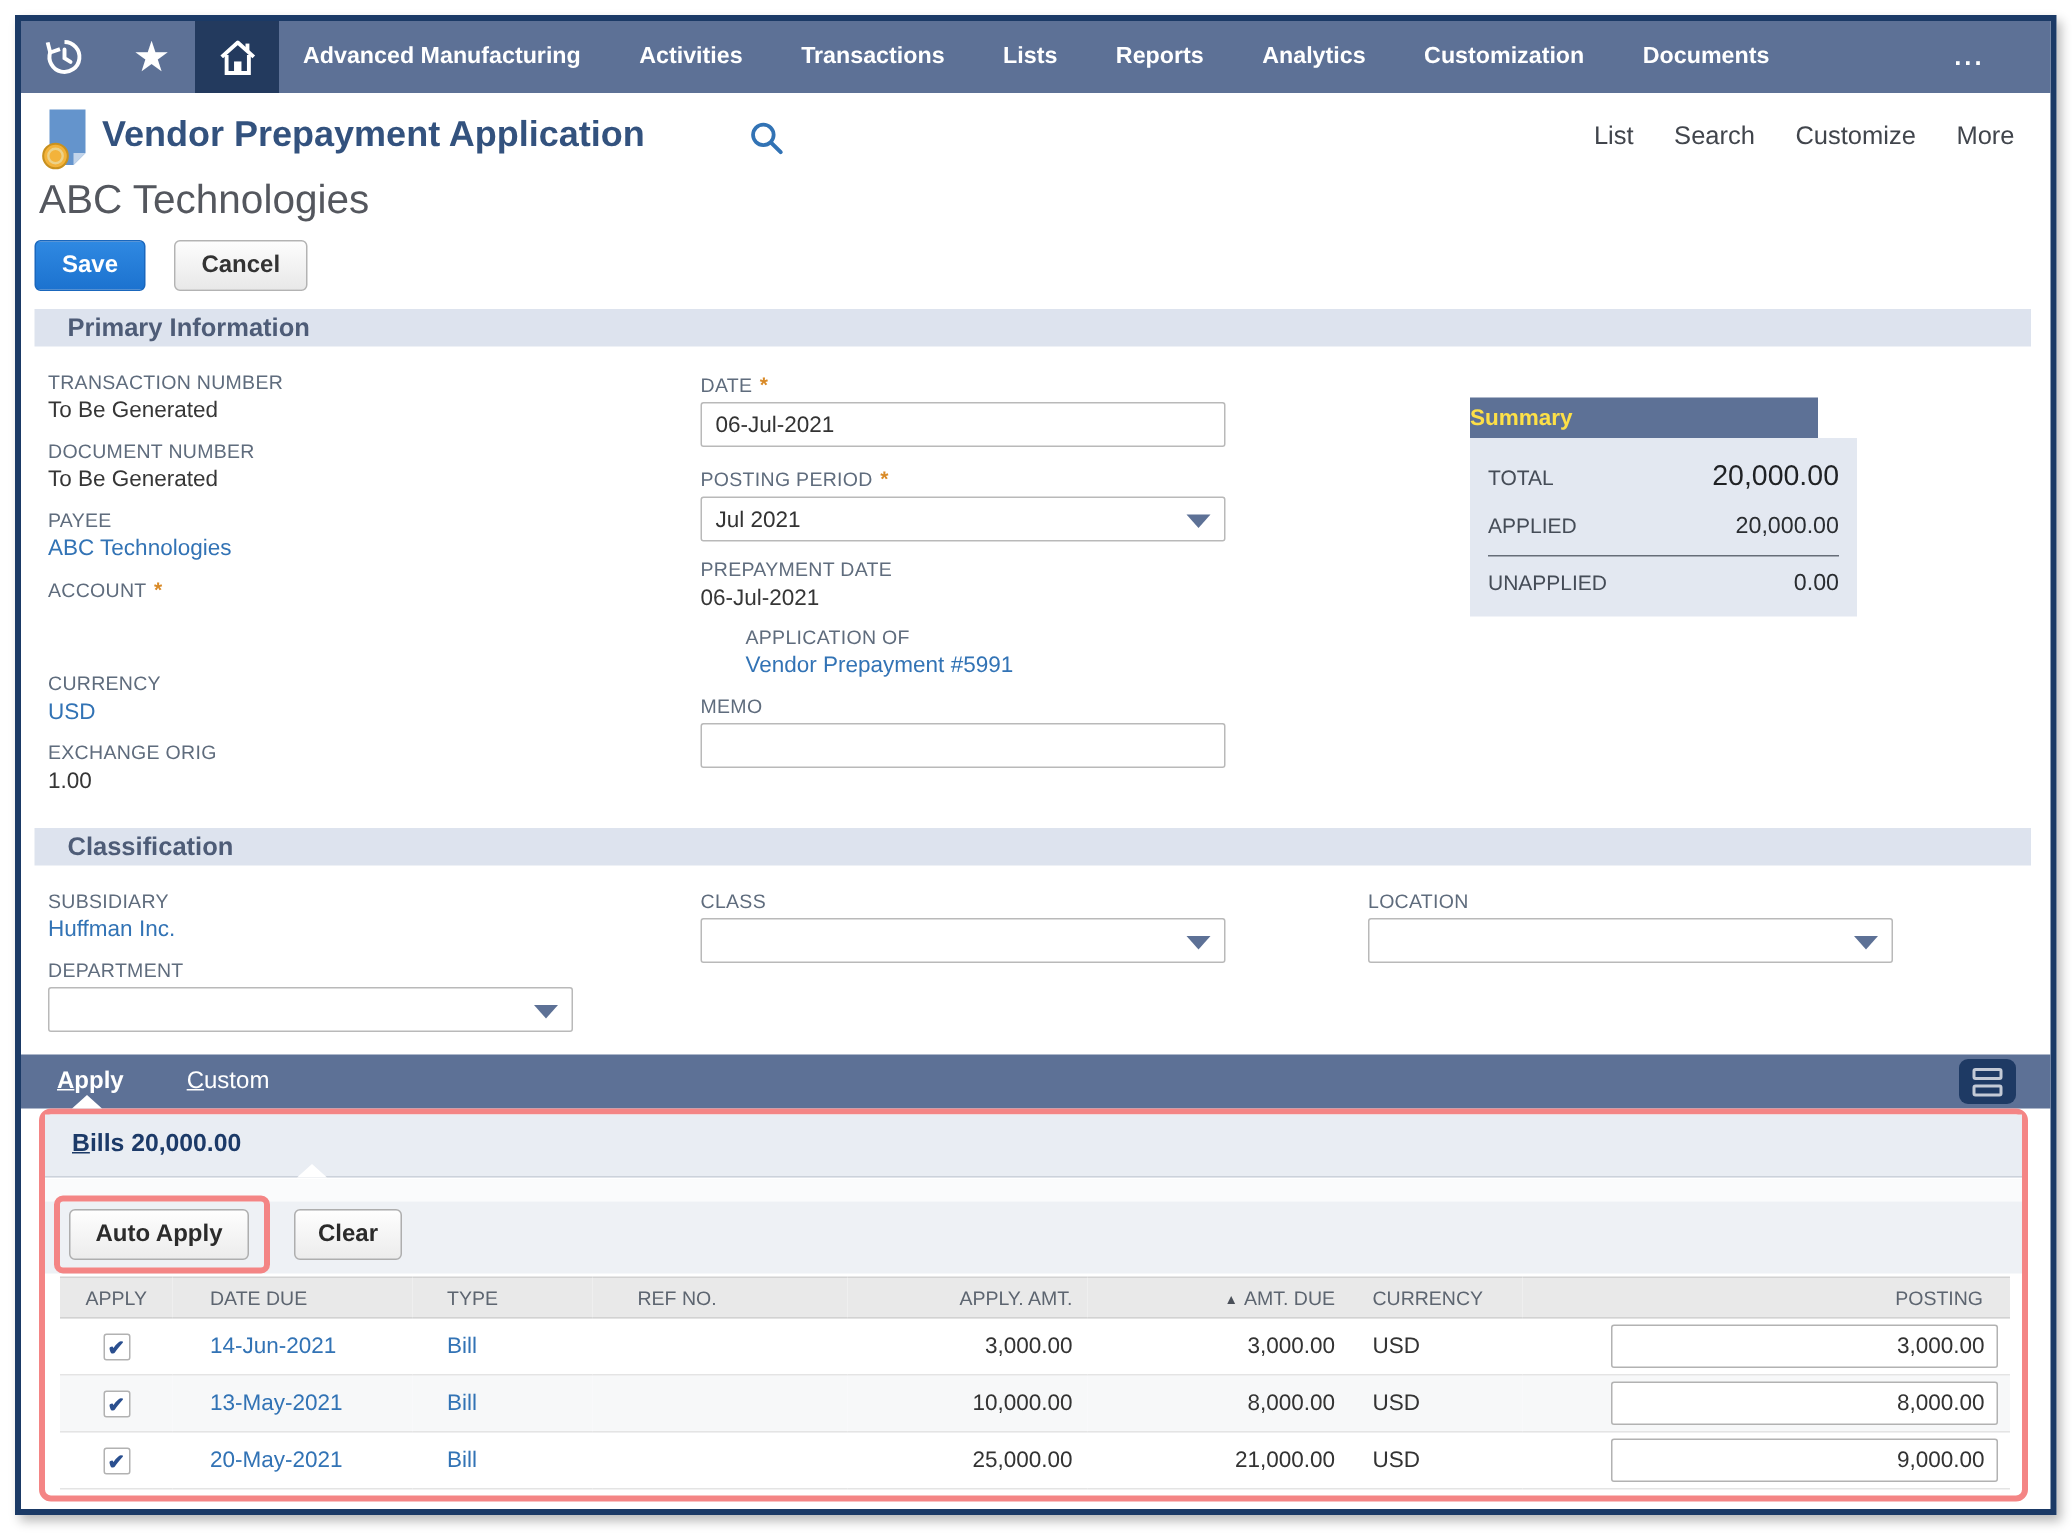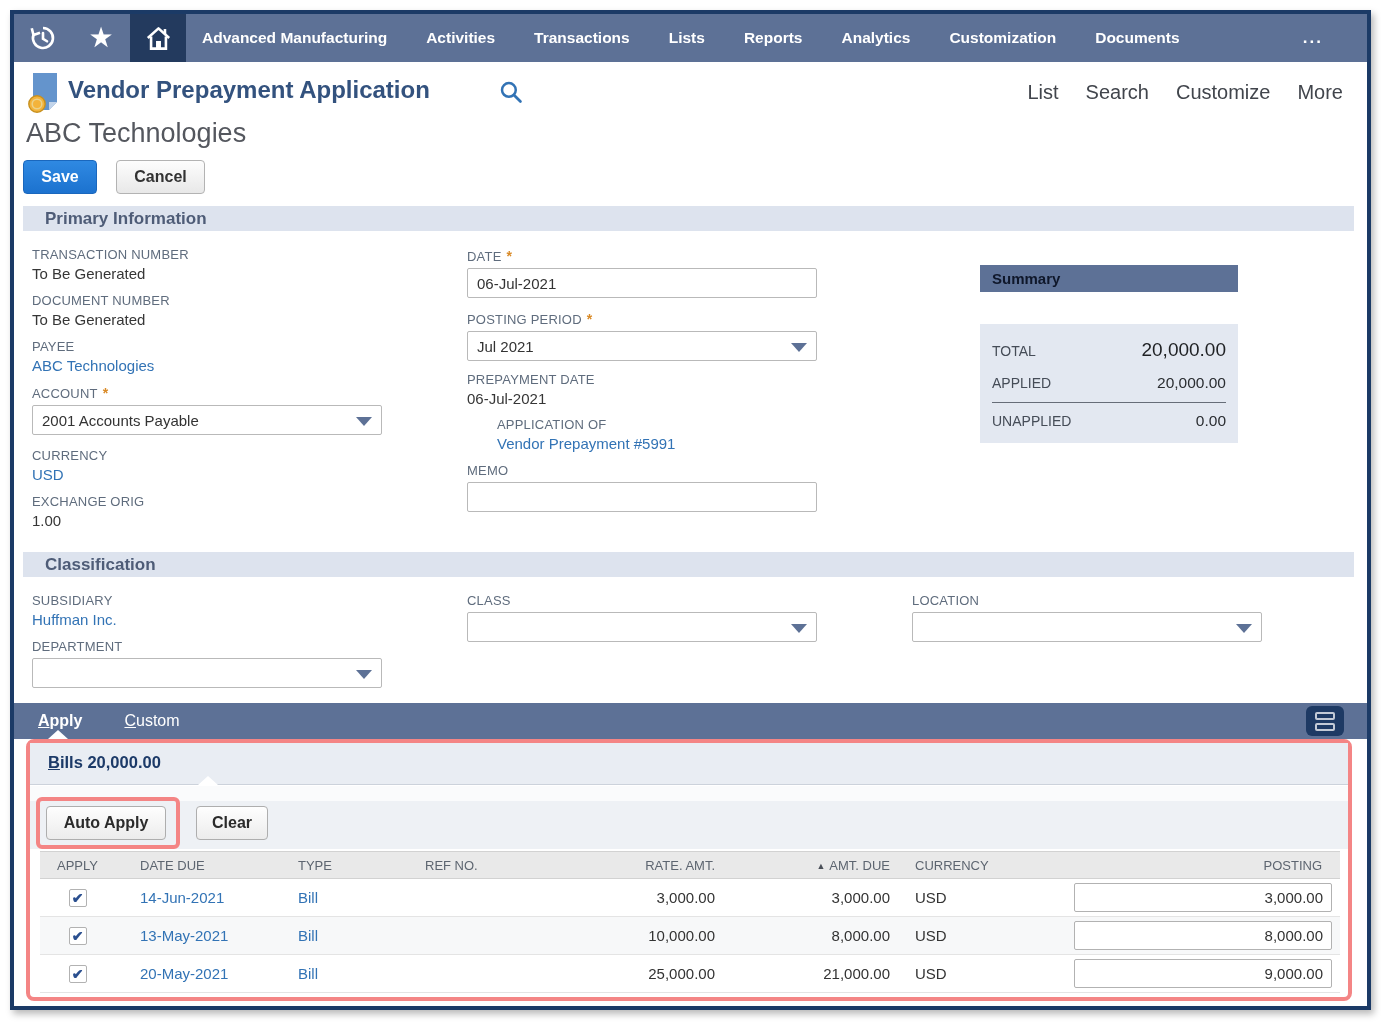--- a/index.html
+++ b/index.html
@@ -17,21 +17,21 @@
   .nav-home { width:56px; height:48px; background:#233a5e; display:flex; align-items:center; justify-content:center; }
   .nav-items { display:flex; gap:39px; margin-left:16px; }
   .nav-item { color:#fff; font-size:15.5px; font-weight:bold; white-space:nowrap; cursor:pointer; }
   .nav-more { margin-left:auto; padding-right:44px; color:#fff; font-size:17px; font-weight:bold; letter-spacing:2px; cursor:pointer; }
 
   
   .doc-icon { position:absolute; left:27px; top:72px; }
   .page-title { position:absolute; left:68px; top:76px; font-size:24px; font-weight:bold; color:#33527e; }
   .title-search { position:absolute; left:499px; top:80px; cursor:pointer; }
   .header-actions { position:absolute; top:81px; right:38px; display:flex; gap:27px; }
-  .header-actions span { font-size:20px; color:#41454c; cursor:pointer; }
+  .header-actions span { font-size:17px; color:#41454c; cursor:pointer; }
   .record-name { position:absolute; left:26px; top:118px; font-size:27px; color:#54575e; }
 
   
   .btn { display:inline-flex; align-items:center; justify-content:center; font-weight:bold; font-size:16px;
          border-radius:4px; cursor:pointer; }
   .btn-save { position:absolute; left:23px; top:160px; width:74px; height:34px;
               background:linear-gradient(#2f89e2,#1c72cf); border:1px solid #1a67bd; color:#fff; }
   .btn-cancel { position:absolute; left:116px; top:160px; width:89px; height:34px;
                 background:linear-gradient(#fdfdfd,#e8e8e8); border:1px solid #b3b3b3; color:#333; }
   .btn-sub { background:linear-gradient(#fefefe,#ececec); border:1px solid #aeaeae; color:#2b2b2b; border-radius:4px; }
@@ -67,23 +67,23 @@
   .f-prep { left:467px; top:372px; }
   .f-appof{ left:467px; top:417px;margin-left:30px; }
   .f-memo { left:467px; top:463px; }
   .f-sub  { left:32px;  top:593px; }
   .f-dept { left:32px;  top:639px; }
   .f-class{ left:467px; top:593px; }
   .f-loc  { left:912px; top:593px; }
   .mt4 { margin-top:4px; }
 
   
-  .summary-header { position:absolute; left:980px; top:265px; width:258px; height:27px; background:#5d7196;
-                    color:#0f172a; font-weight:bold; font-size:15px; line-height:27px; padding-left:12px; }
-  .summary-body { position:absolute; left:980px; top:292px; width:258px; height:119px; background:#e3e8f1;margin-top:32px; }
+  .summary-header { position:absolute; left:980px; top:265px; width:232px; height:27px; background:#5d7196;
+                    color:#fde047; font-weight:bold; font-size:15px; line-height:27px; }
+  .summary-body { position:absolute; left:980px; top:292px; width:258px; height:119px; background:#e3e8f1; }
   .sum-row { display:flex; justify-content:space-between; align-items:baseline; padding:0 12px; }
   .sum-row .sl { font-size:14px; color:#454c57; }
   .sum-total-val { font-size:19px; color:#1f2124; }
   .sum-val { font-size:15.5px; color:#2a2d31; }
   .sum-div { border-top:1px solid #666d78; margin:10px 12px 0 12px; }
 
   
   .apply-bar { position:absolute; left:14px; top:703px; width:1353px; height:36px; background:#5d7196;
                display:flex; align-items:center; }
   .apply-tab { color:#fff; font-size:16px; cursor:pointer; }
@@ -205,24 +205,20 @@
 <div class="fgroup f-doc">
   <div class="flabel">DOCUMENT NUMBER</div>
   <div class="fvalue">To Be Generated</div>
 </div>
 <div class="fgroup f-payee">
   <div class="flabel">PAYEE</div>
   <div class="fvalue"><a class="link">ABC Technologies</a></div>
 </div>
 <div class="fgroup f-acct">
   <div class="flabel"><span>ACCOUNT</span><span class="req">*</span></div>
-  <div class="sel mt4">
-    <span>2001 Accounts Payable</span>
-    <span class="tri"></span>
-  </div>
 </div>
 <div class="fgroup f-curr">
   <div class="flabel">CURRENCY</div>
   <div class="fvalue"><a class="link">USD</a></div>
 </div>
 <div class="fgroup f-exch">
   <div class="flabel">EXCHANGE ORIG</div>
   <div class="fvalue">1.00</div>
 </div>
 
@@ -325,21 +321,21 @@
       <col style="width:175px">
       <col style="width:115px">
       <col style="width:325px">
   </colgroup>
   <thead>
     <tr>
       <th class="th-apply">APPLY</th>
       <th class="th-date">DATE DUE</th>
       <th class="th-type">TYPE</th>
       <th class="th-ref">REF NO.</th>
-      <th class="th-orig">RATE. AMT.</th>
+      <th class="th-orig">APPLY. AMT.</th>
       <th class="th-amt"><span class="sort-ind">▲</span><span>AMT. DUE</span></th>
       <th class="th-curr">CURRENCY</th>
       <th class="th-pay">POSTING</th>
     </tr>
   </thead>
   <tbody>
     <tr>
       <td class="td-apply"><span class="cb">
             <span>✔</span>
           </span></td>

